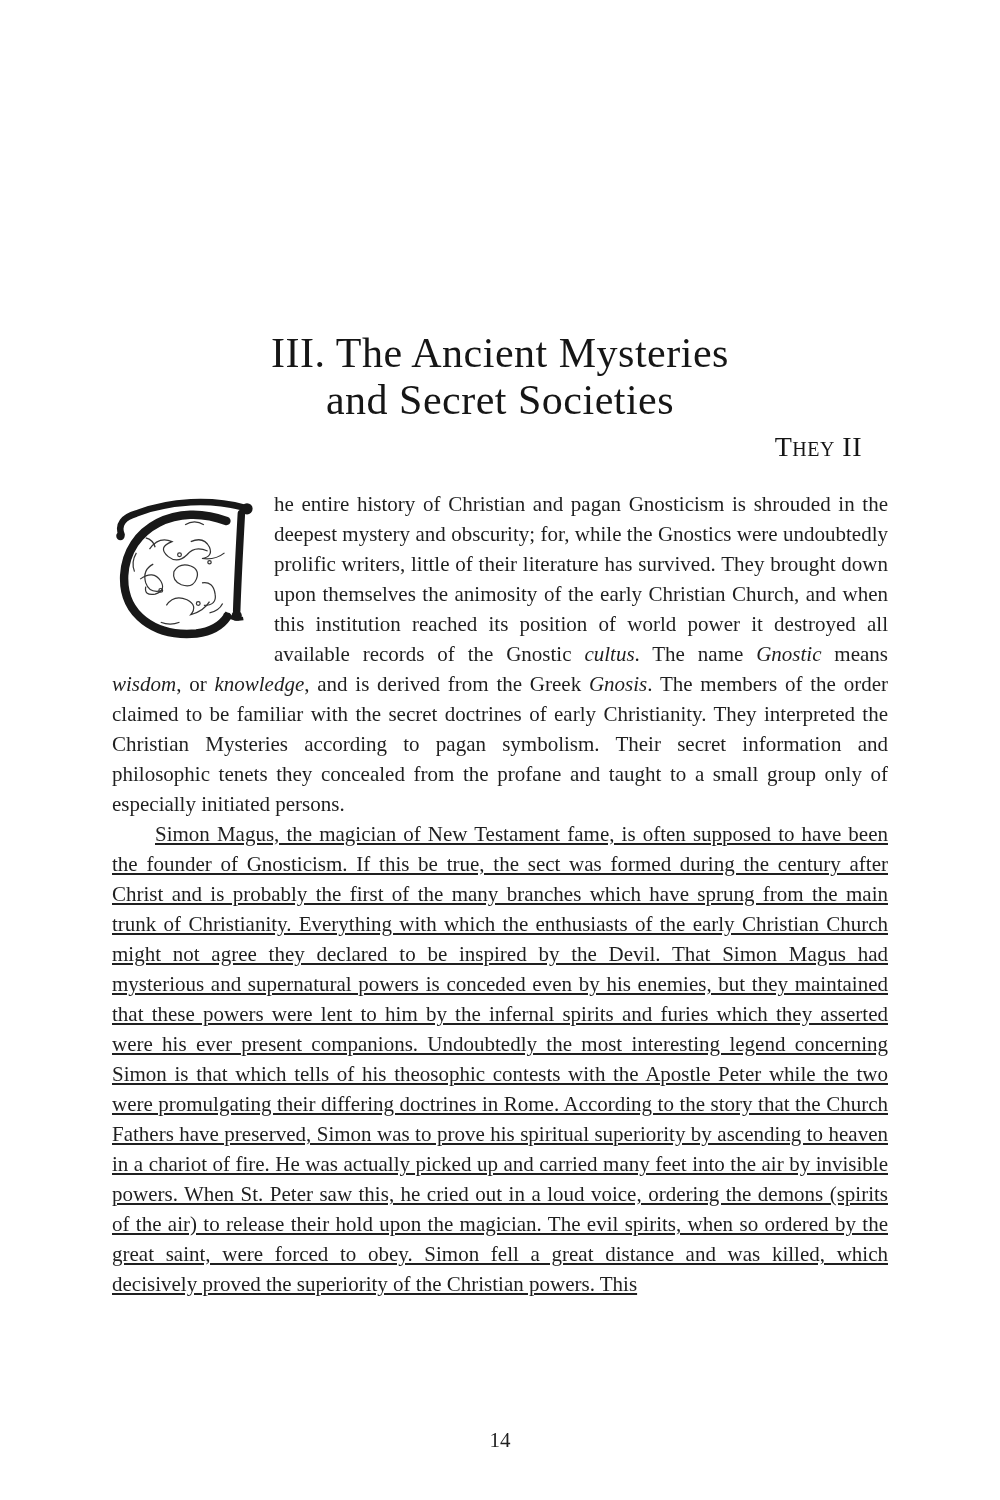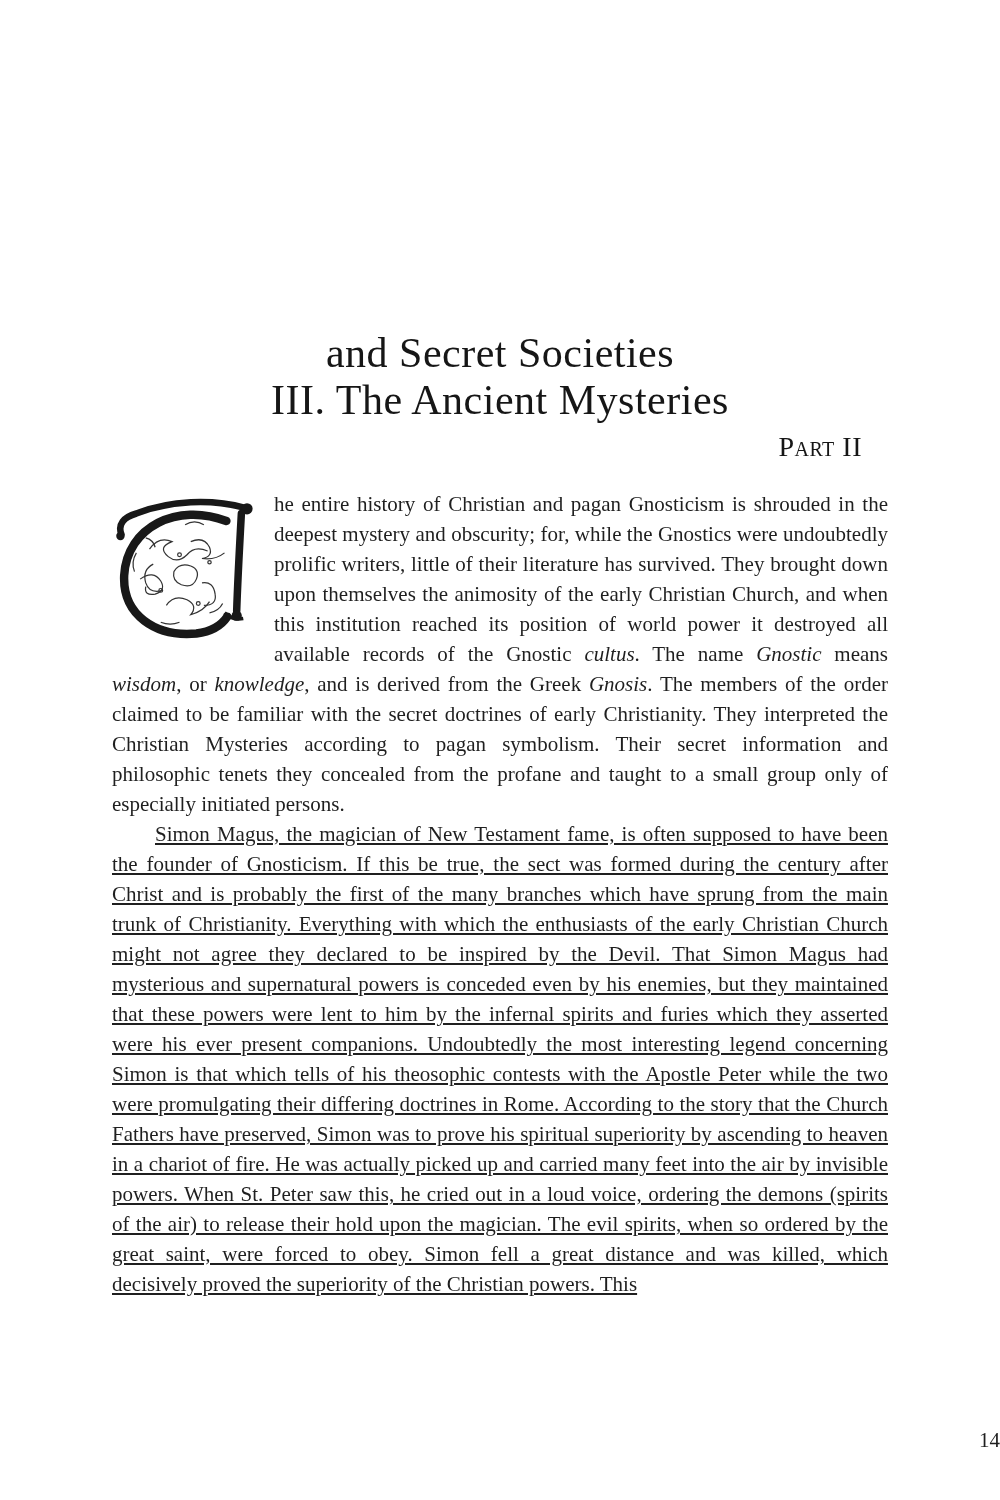--- a/index.html
+++ b/index.html
@@ -56,37 +56,37 @@
     height: 148px;
     margin: 3px 12px 2px 0;
   }
   .dropcap-wrap svg { display: block; }
   em { }
   .pagenum {
     position: absolute;
     top: 1428px;
     left: 0;
     width: 100%;
-    text-align: right;
+    text-align: center;
     font-size: 21px;
     color: #1f1f1f;
   }
 </style>
 </head>
 <body>
 
 <div class="page">
   <div class="text-col">
 
     <h1 class="heading">
+      <span class="hl">III. The Ancient Mysteries</span>
       <span class="hl">and Secret Societies</span>
-      <span class="hl">III. The Ancient Mysteries</span>
     </h1>
 
-    <div class="part">Part II</div>
+    <div class="part">They II</div>
 
     <div class="body-text">
       <p class="para">
         <span class="dropcap-wrap" role="img" aria-label="T">
           <svg viewBox="0 0 160 156" width="150" height="148" xmlns="http://www.w3.org/2000/svg">
             <g fill="none" stroke="#181818">
 
               <g stroke-width="1.3" opacity="0.88">
                 <path d="M40 60 q10 -14 24 -8 q-16 6 -4 16 q10 8 20 -2 q8 -10 22 -4"></path>
                 <path d="M30 92 q14 -10 22 2 q6 10 -6 14 q-12 2 -10 -8"></path>

